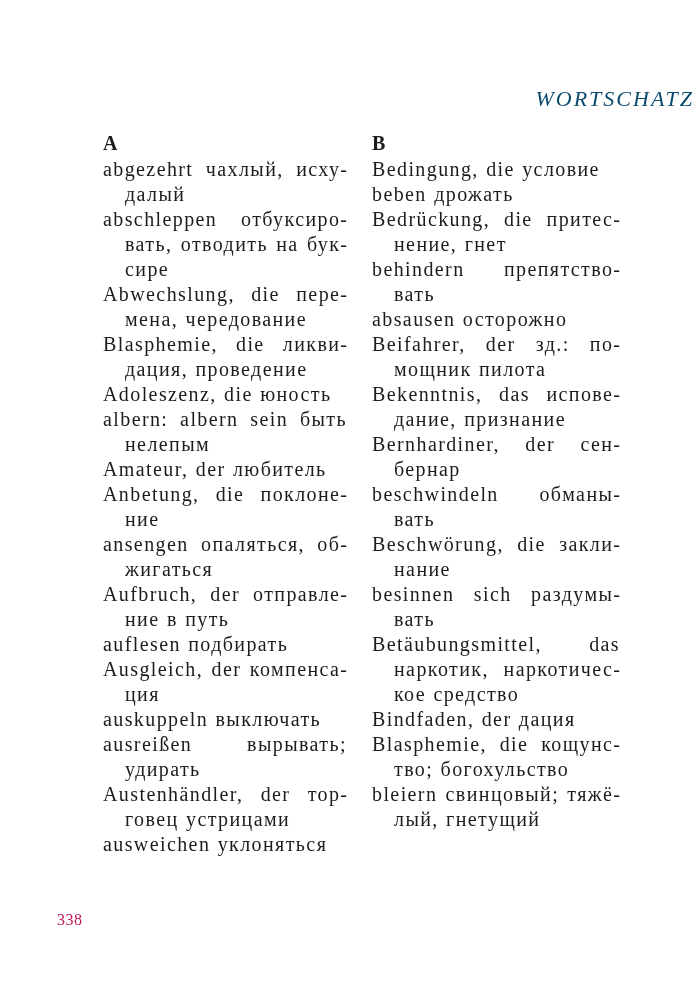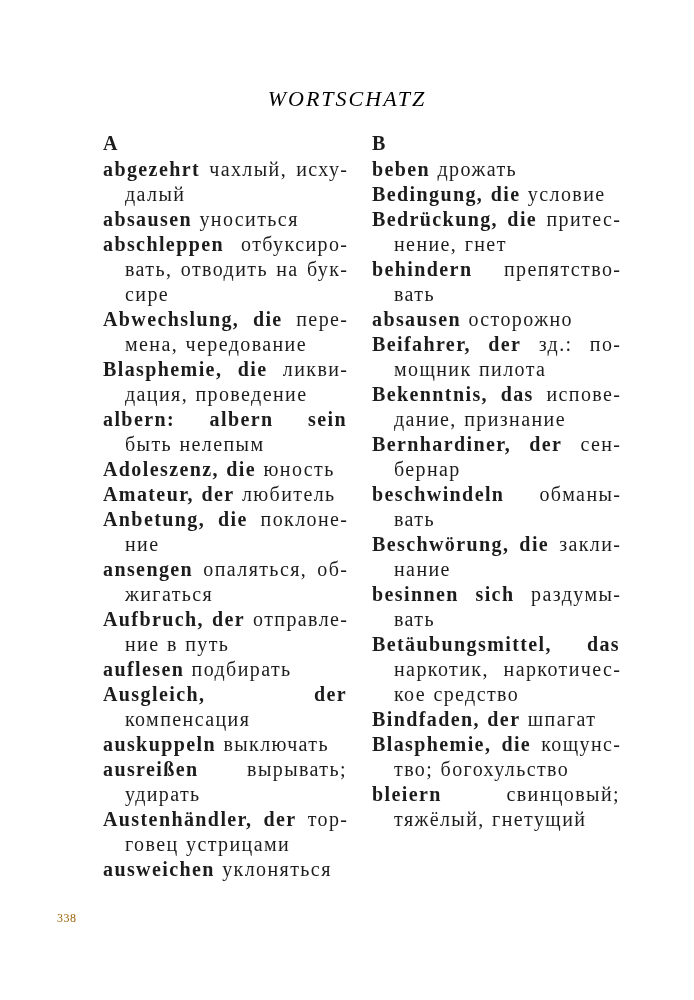--- a/index.html
+++ b/index.html
@@ -13,25 +13,25 @@
     position: relative;
     font-family: "Liberation Serif", serif;
     color: #1c1c1c;
     overflow: hidden;
   }
   .page-title {
     position: absolute;
     top: 86px;
     left: 0;
     width: 694px;
-    text-align: center;
+    text-align: right;
     font-style: italic;
     font-size: 22px;
     letter-spacing: 2px;
-    color: #000000;
+    color: #0c4a6e;
   }
   .columns {
     position: absolute;
     top: 131px;
     left: 103px;
     display: flex;
     gap: 25px;
   }
   .column { display: block; }
   .column.col-a { width: 244px; }
@@ -45,54 +45,53 @@
   }
   .entry {
     font-size: 20px;
     line-height: 25px;
     letter-spacing: 1.4px;
     text-align: justify;
     padding-left: 22px;
     text-indent: -22px;
     word-spacing: 1px;
   }
-  .term { font-weight: bold; margin-top: 12px; }
+  .term { font-weight: normal; margin-top: 12px; }
   .page-number {
     position: absolute;
     left: 57px;
     top: 911px;
-    font-size: 12px;
+    font-size: 16px;
     letter-spacing: 0.5px;
-    color: #a16207;
+    color: #be185d;
   }
 </style>
 </head>
 <body>
 
 <div class="page-title">WORTSCHATZ</div>
 
 <div class="columns">
 
   <div class="column col-a">
     <div class="column-header">A</div>
     <div>
 
         <div class="entry"><span class="term">abgezehrt</span> <span class="translation">чахлый, исху­далый</span></div>
 
-        <div class="entry"><span class="term">absausen</span> <span class="translation">уноситься</span></div>
 
         <div class="entry"><span class="term">abschleppen</span> <span class="translation">отбуксиро­вать, отводить на бук­сире</span></div>
 
         <div class="entry"><span class="term">Abwechslung, die</span> <span class="translation">пере­мена, чередование</span></div>
 
         <div class="entry"><span class="term">Blasphemie, die</span> <span class="translation">ликви­дация, проведение</span></div>
 
+        <div class="entry"><span class="term">Adoleszenz, die</span> <span class="translation">юность</span></div>
+
         <div class="entry"><span class="term">albern: albern sein</span> <span class="translation">быть нелепым</span></div>
-
-        <div class="entry"><span class="term">Adoleszenz, die</span> <span class="translation">юность</span></div>
 
         <div class="entry"><span class="term">Amateur, der</span> <span class="translation">любитель</span></div>
 
         <div class="entry"><span class="term">Anbetung, die</span> <span class="translation">поклоне­ние</span></div>
 
         <div class="entry"><span class="term">ansengen</span> <span class="translation">опаляться, об­жигаться</span></div>
 
 
         <div class="entry"><span class="term">Aufbruch, der</span> <span class="translation">отправле­ние в путь</span></div>
 
@@ -107,23 +106,23 @@
         <div class="entry"><span class="term">Austenhändler, der</span> <span class="translation">тор­говец устрицами</span></div>
 
         <div class="entry"><span class="term">ausweichen</span> <span class="translation">уклоняться</span></div>
       </div>
   </div>
 
   <div class="column col-b">
     <div class="column-header">B</div>
     <div>
 
+        <div class="entry"><span class="term">Bedingung, die</span> <span class="translation">условие</span></div>
+
         <div class="entry"><span class="term">beben</span> <span class="translation">дрожать</span></div>
-
-        <div class="entry"><span class="term">Bedingung, die</span> <span class="translation">условие</span></div>
 
         <div class="entry"><span class="term">Bedrückung, die</span> <span class="translation">притес­нение, гнет</span></div>
 
         <div class="entry"><span class="term">behindern</span> <span class="translation">препятство­вать</span></div>
 
         <div class="entry"><span class="term">absausen</span> <span class="translation">осторожно</span></div>
 
         <div class="entry"><span class="term">Beifahrer, der</span> <span class="translation">зд.: по­мощник пилота</span></div>
 
         <div class="entry"><span class="term">Bekenntnis, das</span> <span class="translation">испове­дание, признание</span></div>
@@ -133,21 +132,21 @@
 
         <div class="entry"><span class="term">beschwindeln</span> <span class="translation">обманы­вать</span></div>
 
         <div class="entry"><span class="term">Beschwörung, die</span> <span class="translation">закли­нание</span></div>
 
         <div class="entry"><span class="term">besinnen sich</span> <span class="translation">раздумы­вать</span></div>
 
         <div class="entry"><span class="term">Betäubungsmittel, das</span> <span class="translation">наркотик, наркотичес­кое средство</span></div>
 
 
-        <div class="entry"><span class="term">Bindfaden, der</span> <span class="translation">шпагат</span></div>
+        <div class="entry"><span class="term">Bindfaden, der</span> <span class="translation">дация</span></div>
 
         <div class="entry"><span class="term">Blasphemie, die</span> <span class="translation">кощунс­тво; богохульство</span></div>
 
         <div class="entry"><span class="term">bleiern</span> <span class="translation">свинцовый; тяжё­лый, гнетущий</span></div>
       </div>
   </div>
 
 </div>
 
 <div class="page-number">338</div>

